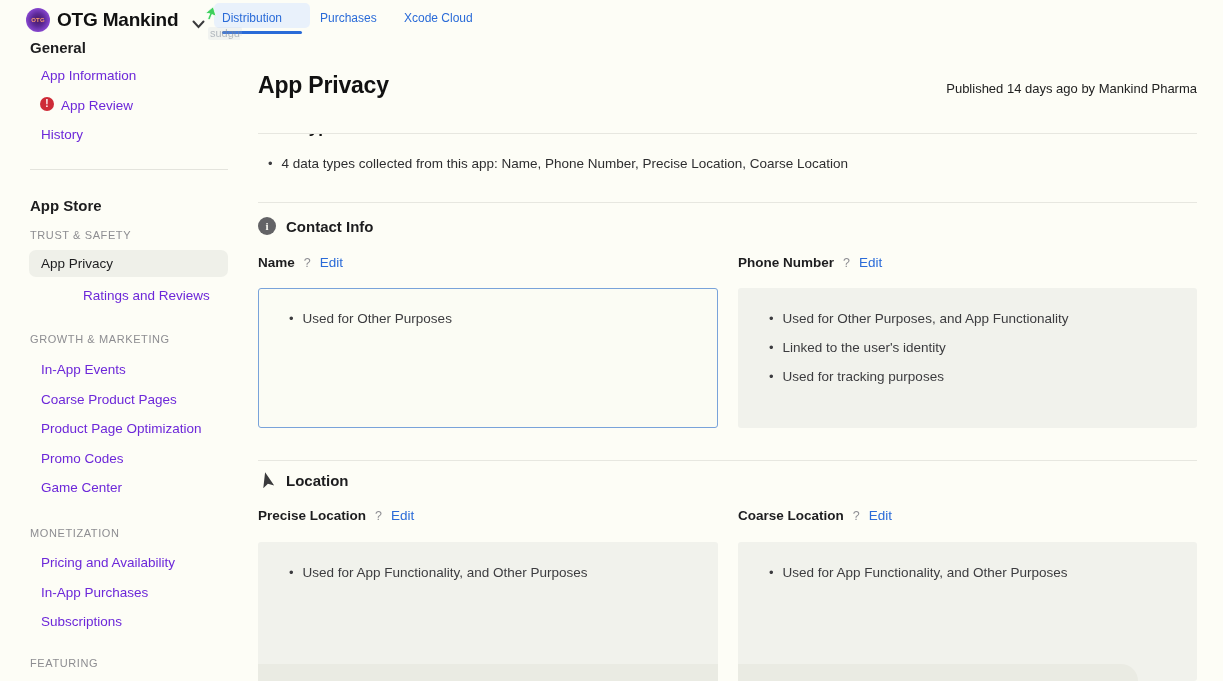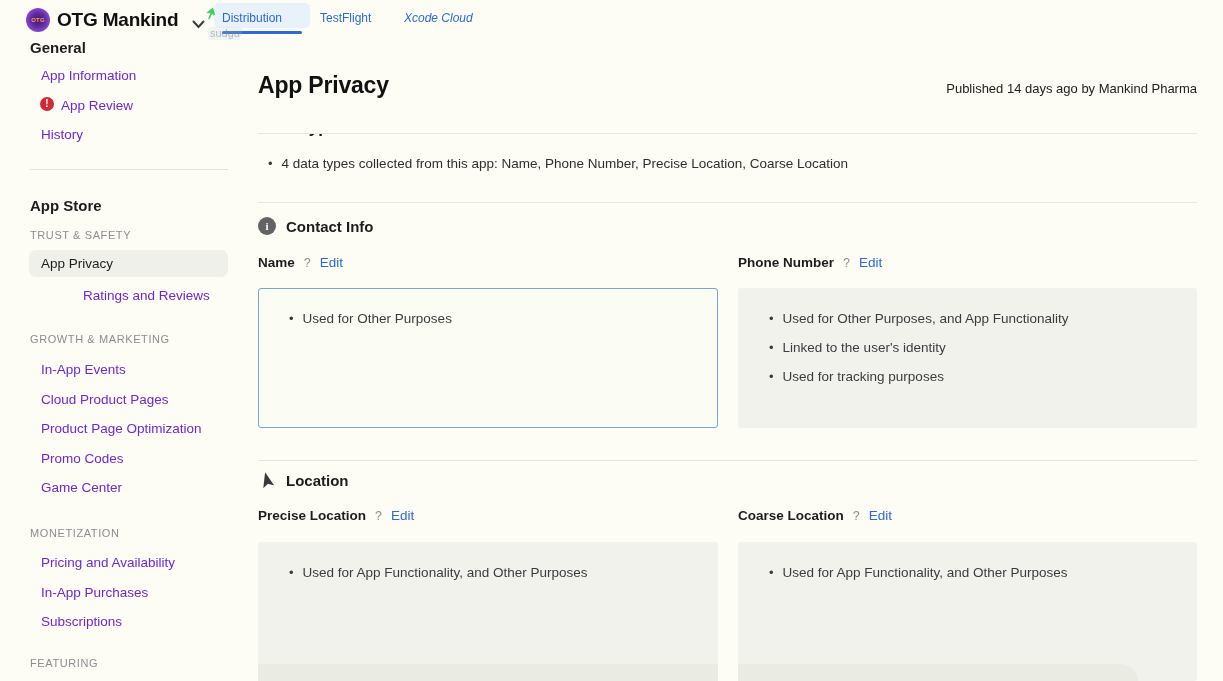--- a/index.html
+++ b/index.html
@@ -94,22 +94,22 @@
   </div>
   <div class="abs app-title">OTG Mankind</div>
   <div class="abs chevron">
     <svg width="13" height="9" viewBox="0 0 13 9">
         <path d="M1.5 1.5 L6.5 7 L11.5 1.5" stroke="#3a3a3c" stroke-width="2" fill="none" stroke-linecap="round"></path>
       </svg>
   </div>
 
   <div class="abs tab-hover"></div>
   <div class="abs tab" style="left:222px;">Distribution</div>
-  <div class="abs tab" style="left:320px;">TestFlight</div>
-  <div class="abs tab" style="left:404px;font-style:italic;">Xcode Cloud</div>
+  <div class="abs tab" style="left:320px;">Purchases</div>
+  <div class="abs tab" style="left:404px;">Xcode Cloud</div>
   <div class="abs tab-underline"></div>
 
   <div class="abs presence-cursor">
     <svg width="15" height="17" viewBox="0 0 15 17">
         <path d="M10.2 0.8 L13 10.2 L8.9 8.6 L6.9 13.8 L4.6 12.9 L6.8 7.7 L2.6 7.1 Z" fill="#3ed05c" stroke="#ffffff" stroke-width="0.8"></path>
       </svg>
   </div>
   <div class="abs presence-label">sudgu</div>
 
   <div class="abs side-title" style="top:39px;text-align:right;">General</div>
@@ -125,21 +125,21 @@
   <div class="abs side-title" style="top:197px;">App Store</div>
 
   <div class="abs side-sec" style="top:229px;">TRUST &amp; SAFETY</div>
   <div class="abs side-selected">
     <span>App Privacy</span>
   </div>
   <div class="abs side-item" style="top:288px;margin-left:42px;">Ratings and Reviews</div>
 
   <div class="abs side-sec" style="top:333px;">GROWTH &amp; MARKETING</div>
   <div class="abs side-item" style="top:362px;">In-App Events</div>
-  <div class="abs side-item" style="top:392px;">Cloud Product Pages</div>
+  <div class="abs side-item" style="top:392px;">Coarse Product Pages</div>
   <div class="abs side-item" style="top:421px;">Product Page Optimization</div>
   <div class="abs side-item" style="top:451px;">Promo Codes</div>
   <div class="abs side-item" style="top:480px;">Game Center</div>
 
   <div class="abs side-sec" style="top:527px;">MONETIZATION</div>
   <div class="abs side-item" style="top:555px;">Pricing and Availability</div>
   <div class="abs side-item" style="top:585px;">In-App Purchases</div>
   <div class="abs side-item" style="top:614px;">Subscriptions</div>
 
   <div class="abs side-sec" style="top:657px;">FEATURING</div>

